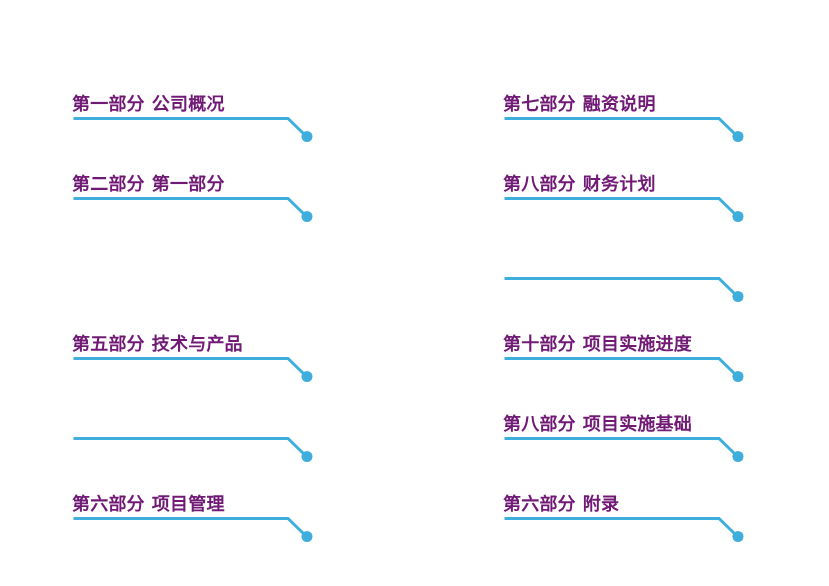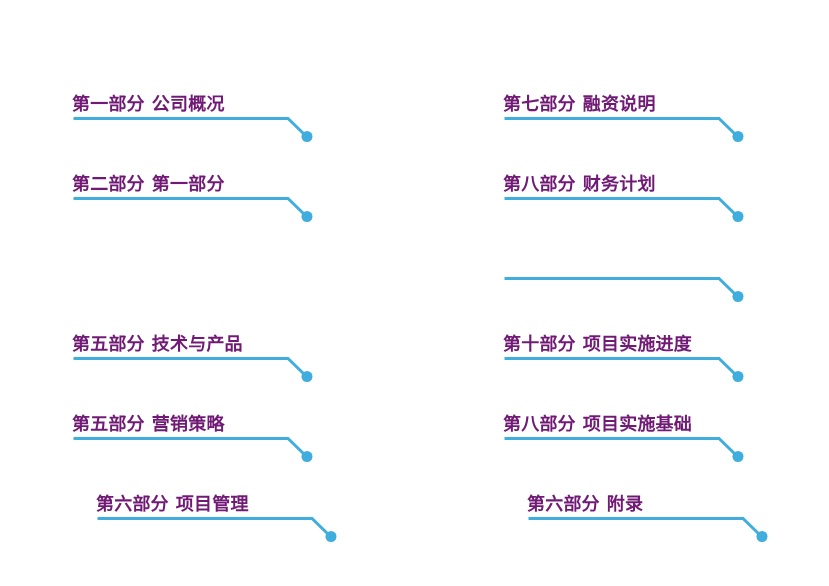--- a/index.html
+++ b/index.html
@@ -35,21 +35,21 @@
     position: absolute;
     left: 0;
     width: 330px;
     height: 80px;
   }
   .toc-entry[data-row="0"] { top: 63px;  }
   .toc-entry[data-row="1"] { top: 143px; }
   .toc-entry[data-row="2"] { top: 223px; }
   .toc-entry[data-row="3"] { top: 303px; }
   .toc-entry[data-row="4"] { top: 383px; }
-  .toc-entry[data-row="5"] { top: 463px; margin-left: 24px; }
+  .toc-entry[data-row="5"] { top: 463px; }
 
   .toc-label {
     position: absolute;
     left: 0;
     top: 28px;
     height: 26px;
     line-height: 26px;
     white-space: nowrap;
     font-size: 18px;
     font-weight: 700;
@@ -105,23 +105,20 @@
       <div class="toc-label">
         <span class="toc-part">第五部分</span><span class="toc-title">技术与产品</span>
       </div>
       <svg class="toc-connector" viewBox="0 0 250 26">
         <path class="toc-rule" d="M 1.5 1.5 L 216 1.5 L 233 18"></path>
         <circle class="toc-endpoint" cx="235" cy="19.5" r="5.5"></circle>
       </svg>
     </div>
 
     <div class="toc-entry" data-row="4">
-      <div class="toc-label">
-        <span class="toc-part">第五部分</span><span class="toc-title">营销策略</span>
-      </div>
       <svg class="toc-connector" viewBox="0 0 250 26">
         <path class="toc-rule" d="M 1.5 1.5 L 216 1.5 L 233 18"></path>
         <circle class="toc-endpoint" cx="235" cy="19.5" r="5.5"></circle>
       </svg>
     </div>
 
     <div class="toc-entry" data-row="5">
       <div class="toc-label">
         <span class="toc-part">第六部分</span><span class="toc-title">项目管理</span>
       </div>

